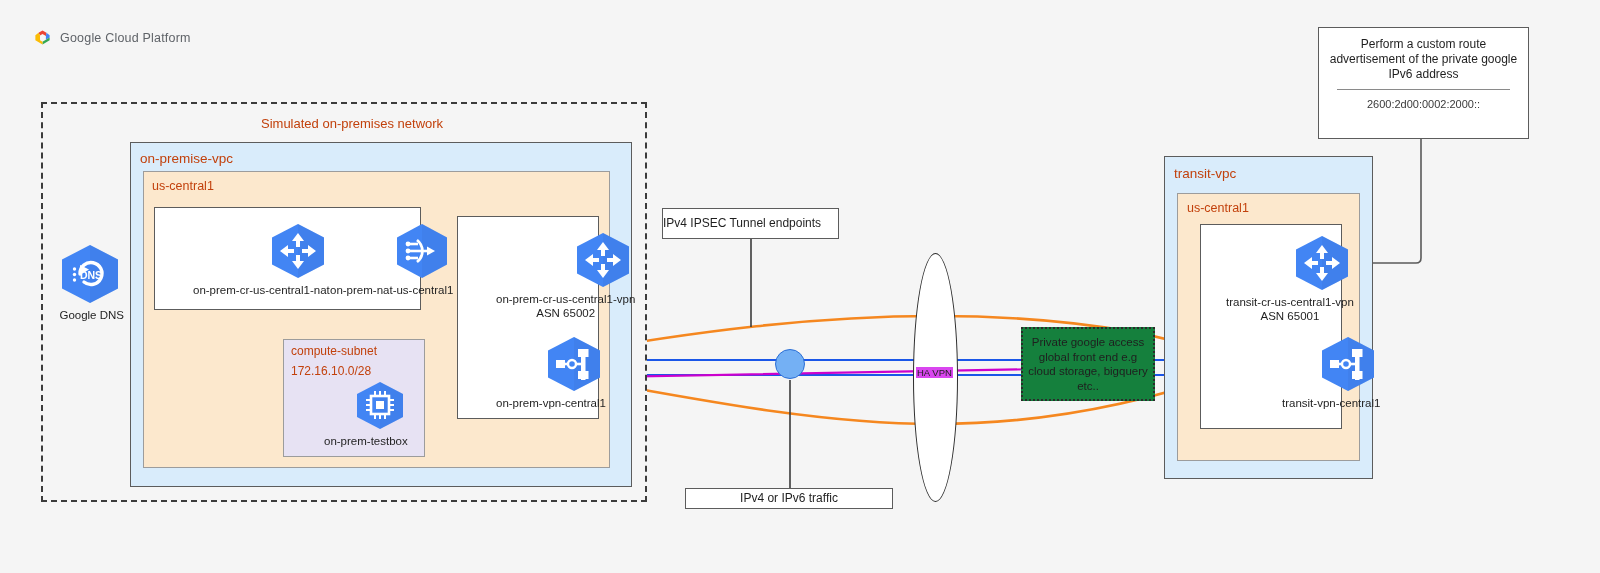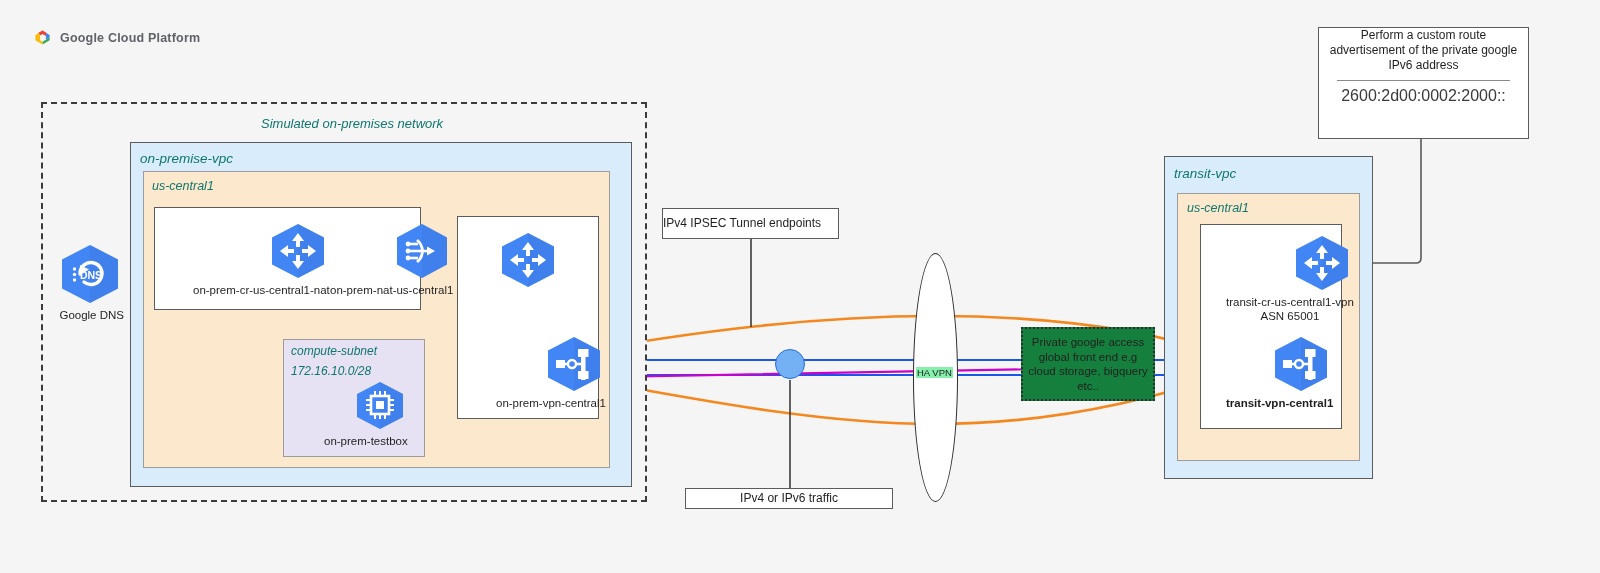--- a/index.html
+++ b/index.html
@@ -7,54 +7,54 @@
     width:1600px;height:573px;
     background:#f5f5f5;
     font-family:"Liberation Sans", sans-serif;
     overflow:hidden;
     position:relative;
   }
   .canvas{position:absolute;left:0;top:0;width:1600px;height:573px;}
   .abs{position:absolute;box-sizing:border-box;}
 
   
-  #gcp-header{left:33px;top:28px;display:flex;align-items:center;gap:8px;font-weight:bold;}
+  #gcp-header{left:33px;top:28px;display:flex;align-items:center;gap:8px;}
   #gcp-logo{width:19px;height:19px;}
   #gcp-title{font-size:12.5px;color:#5f6368;letter-spacing:.2px;white-space:nowrap;}
 
   
   .dashed-outer{
     border:2px dashed #3b3b3b;background:#f5f5f5;
   }
   .vpc-box{background:#d9ecfb;border:1px solid #5c5c5c;}
   .region-box{background:#fce8cd;border:1px solid #9c9c9c;}
   .white-box{background:#ffffff;border:1px solid #5c5c5c;}
   .subnet-box{background:#e7e2f3;border:1px solid #9c9c9c;}
   .note-box{background:#ffffff;border:1px solid #5c5c5c;}
   .dotted-box{background:#15803d;border:2px dotted #2b2b2b;}
   .ellipse{background:#ffffff;border:1.5px solid #2b2b2b;border-radius:50%;}
 
-  .box-title{position:absolute;font-size:13.5px;color:#0f766e;white-space:nowrap;font-style:italic;}
+  .box-title{position:absolute;font-size:13.5px;color:#c2410c;white-space:nowrap;}
 
   
   .node{position:absolute;display:flex;flex-direction:column;align-items:flex-end;}
   .node svg{display:block;}
   .node-label{
     margin-top:3px;font-size:11.5px;color:#1f1f1f;text-align:center;
     line-height:14px;white-space:pre;
   }
 
   .note-text{
     font-size:12px;color:#1f1f1f;text-align:center;line-height:15px;
     white-space:pre-line;
   }
-  .note-text.tiny{font-size:16px;color:#3a3a3a;}
+  .note-text.tiny{font-size:11px;color:#3a3a3a;}
   .hr{height:1px;background:#8a8a8a;margin:7px 18px 7px 18px;}
 
-  .edge-label{position:absolute;font-size:9.5px;color:#1f1f1f;background:#86efac;
+  .edge-label{position:absolute;font-size:9.5px;color:#1f1f1f;background:#d946ef;
     padding:0 1px;white-space:nowrap;}
 </style>
 </head>
 <body>
 
 <svg class="canvas" width="1600" height="573" viewBox="0 0 1600 573">
 
   <path d="M 556,356 C 700,330 820,316 935,316" fill="none" stroke="#f5871f" stroke-width="2.6"></path>
   <path d="M 935,316 C 1050,316 1150,330 1226,356" fill="none" stroke="#f5871f" stroke-width="2.6"></path>
 
@@ -146,20 +146,22 @@
 
 <div class="node" style="left:496px;top:231px;">
   <svg width="64" height="58" viewBox="0 0 64 58">
     <polygon points="32,2 58,15.5 58,42.5 32,56 6,42.5 6,15.5" fill="#4285f4"></polygon>
     <polygon points="32,2 58,15.5 58,42.5 32,56" fill="#3b78dc" opacity=".3"></polygon>
     <polygon points="32,11 38,19 34,19 34,25 30,25 30,19 26,19" fill="#fff"></polygon>
     <polygon points="32,47 26,39 30,39 30,33 34,33 34,39 38,39" fill="#fff"></polygon>
     <polygon points="14,29 22,23 22,27 28,27 28,31 22,31 22,35" fill="#fff"></polygon>
     <polygon points="50,29 42,35 42,31 36,31 36,27 42,27 42,23" fill="#fff"></polygon>
   </svg>
+  <div class="node-label">on-prem-cr-us-central1-vpn
+ASN 65002</div>
 </div>
 
 <div class="node" style="left:496px;top:335px;">
   <svg width="64" height="58" viewBox="0 0 64 58">
     <polygon points="32,2 58,15.5 58,42.5 32,56 6,42.5 6,15.5" fill="#4285f4"></polygon>
     <polygon points="32,2 58,15.5 58,42.5 32,56" fill="#3b78dc" opacity=".3"></polygon>
     <rect x="14" y="25" width="9" height="8" fill="#fff"></rect>
     <line x1="23" y1="29" x2="42" y2="29" stroke="#fff" stroke-width="2.6"></line>
     <circle cx="30" cy="29" r="4" fill="#4285f4" stroke="#fff" stroke-width="2.4"></circle>
     <rect x="39" y="14" width="4.5" height="31" fill="#fff"></rect>
@@ -228,33 +230,33 @@
     <polygon points="32,2 58,15.5 58,42.5 32,56" fill="#3b78dc" opacity=".3"></polygon>
     <polygon points="32,11 38,19 34,19 34,25 30,25 30,19 26,19" fill="#fff"></polygon>
     <polygon points="32,47 26,39 30,39 30,33 34,33 34,39 38,39" fill="#fff"></polygon>
     <polygon points="14,29 22,23 22,27 28,27 28,31 22,31 22,35" fill="#fff"></polygon>
     <polygon points="50,29 42,35 42,31 36,31 36,27 42,27 42,23" fill="#fff"></polygon>
   </svg>
   <div class="node-label">transit-cr-us-central1-vpn
 ASN 65001</div>
 </div>
 
-<div class="node" style="left:1226px;top:335px;font-weight:bold;">
+<div class="node" style="left:1282px;top:335px;">
   <svg width="64" height="58" viewBox="0 0 64 58">
     <polygon points="32,2 58,15.5 58,42.5 32,56 6,42.5 6,15.5" fill="#4285f4"></polygon>
     <polygon points="32,2 58,15.5 58,42.5 32,56" fill="#3b78dc" opacity=".3"></polygon>
     <rect x="14" y="25" width="9" height="8" fill="#fff"></rect>
     <line x1="23" y1="29" x2="42" y2="29" stroke="#fff" stroke-width="2.6"></line>
     <circle cx="30" cy="29" r="4" fill="#4285f4" stroke="#fff" stroke-width="2.4"></circle>
     <rect x="39" y="14" width="4.5" height="31" fill="#fff"></rect>
     <rect x="36" y="14" width="10.5" height="8" fill="#fff"></rect>
     <rect x="36" y="36" width="10.5" height="8" fill="#fff"></rect>
   </svg>
   <div class="node-label">transit-vpn-central1</div>
 </div>
 
-<div class="abs note-box" style="left:1318px;top:27px;width:211px;height:112px;">
+<div class="abs note-box" style="left:1318px;top:27px;width:211px;height:112px;padding-top:9px;">
   <div class="note-text">Perform a custom route
 advertisement of the private google
 IPv6 address</div>
   <div class="hr"></div>
   <div class="note-text tiny">2600:2d00:0002:2000::</div>
 </div>
 
 </body></html>

